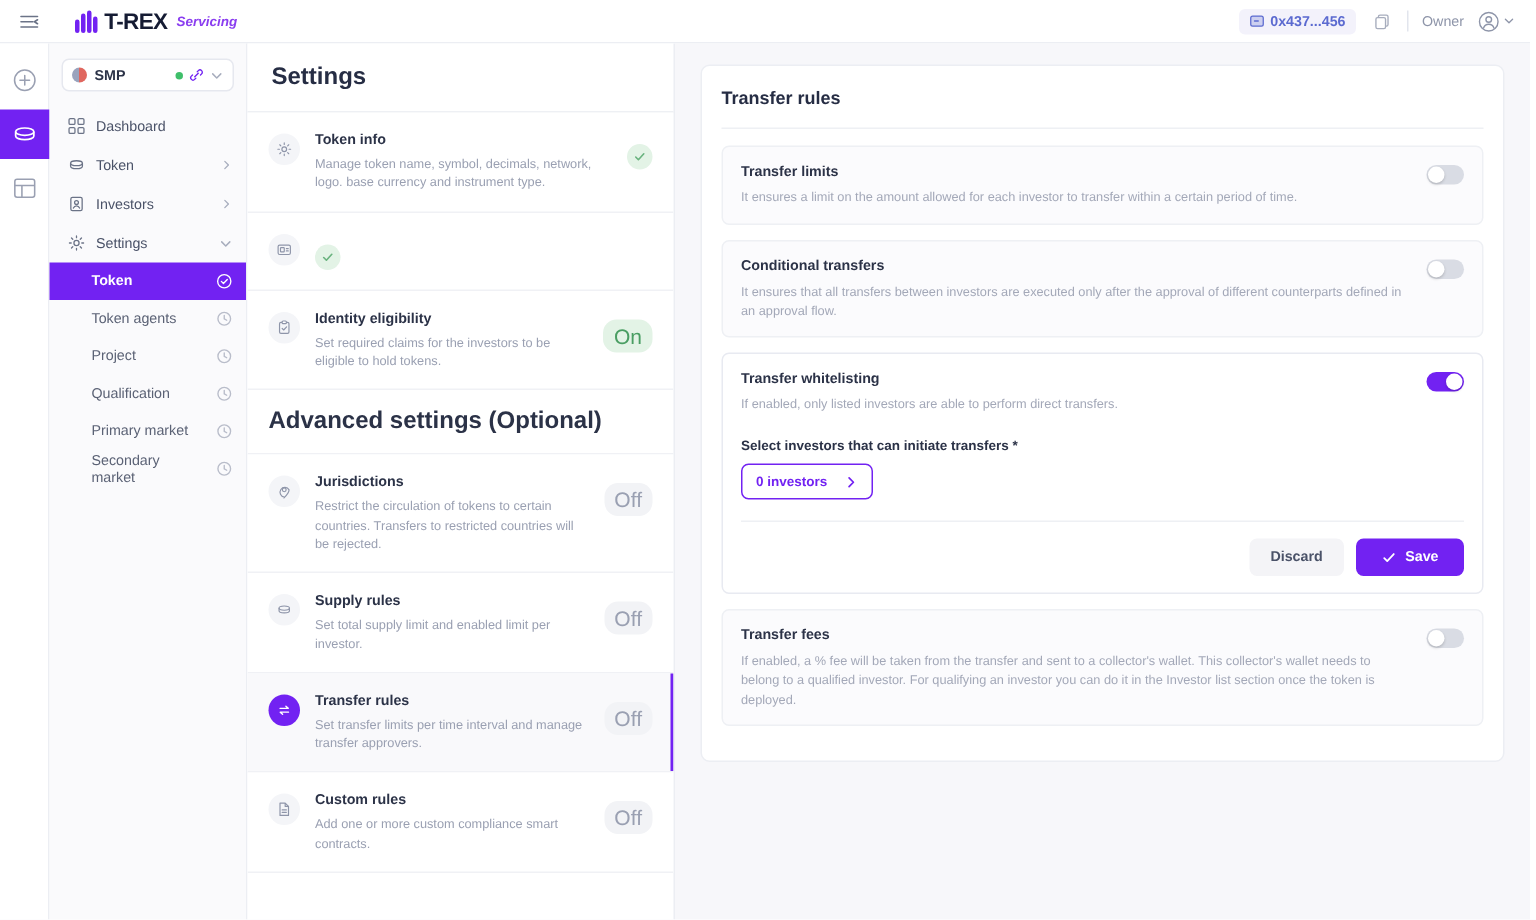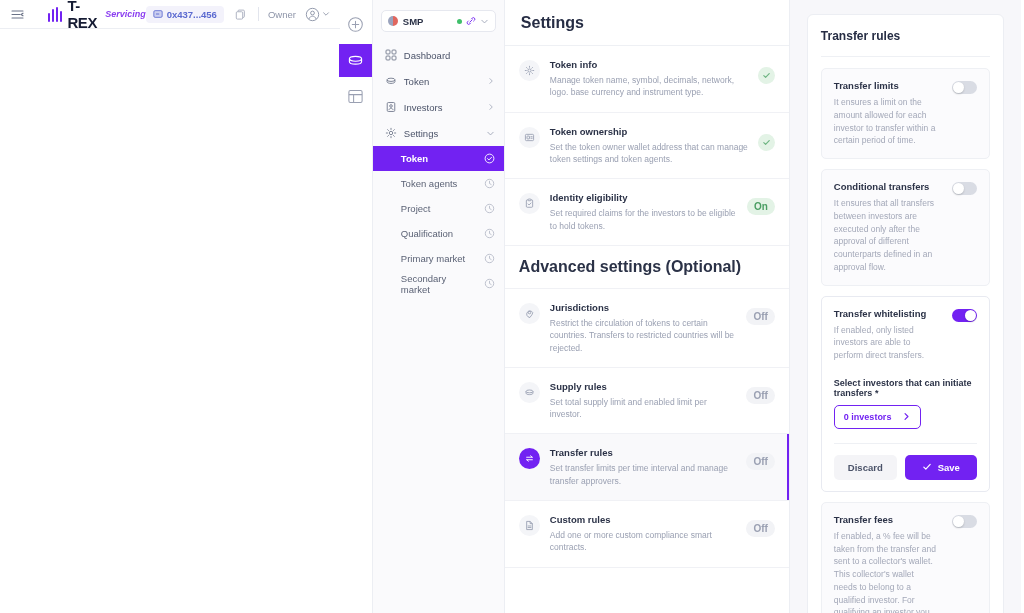--- a/index.html
+++ b/index.html
@@ -2,21 +2,21 @@
 <html><head>
 <meta charset="utf-8">
 <style>
   * { box-sizing: border-box; margin: 0; padding: 0; }
   html, body {
     width: 1024px; height: 613px;
     font-family: "Liberation Sans", sans-serif;
     background: #ffffff; color: #2b3247;
     overflow: hidden;
   }
-  .app { width: 1020px; height: 613px; display: flex; flex-direction: row; }
+  .app { width: 1020px; height: 613px; display: flex; flex-direction: column; }
 
   
   .topbar {
     height: 29px; flex: 0 0 29px;
     display: flex; align-items: center;
     border-bottom: 1px solid #eceef3;
     background: #fff; padding: 0 10px 0 8px;
   }
   .hamburger { width: 22px; height: 22px; display: flex; align-items: center; justify-content: center; cursor: pointer; }
   .logo-wrap { display: flex; align-items: center; gap: 5px; margin-left: 20px; }
@@ -124,22 +124,22 @@
   .srow-ico.on { background: #7222f2; }
   .srow-body { flex: 1; min-width: 0; }
   .srow-title { font-size: 9.5px; font-weight: 700; color: #2b3247; margin-bottom: 4px; }
   .srow-desc { font-size: 8.5px; line-height: 1.45; color: #9aa0b2; }
   .badge-check {
     width: 17px; height: 17px; border-radius: 50%; flex: 0 0 17px;
     background: #e3f3e6; display: flex; align-items: center; justify-content: center;
     margin-top: 8px;
   }
   .badge-pill {
-    font-size: 10px; padding: 3px 7px; border-radius: 9px;
-    margin-top: 6px; flex: 0 0 auto; font-weight: 700;
+    font-size: 14px; padding: 3px 7px; border-radius: 9px;
+    margin-top: 6px; flex: 0 0 auto; font-weight: 400;
   }
   .badge-pill.on { background: #e3f3e6; color: #4a9e63; }
   .badge-pill.off { background: #f2f3f6; color: #9aa0b2; }
   .section-head {
     padding: 12px 14px; font-size: 16px; font-weight: 700; color: #2b3247;
     border-bottom: 1px solid #f0f1f5;
   }
 
   
   .main {
@@ -409,24 +409,20 @@
         </div>
 
         <div class="srow">
           <div class="srow-ico">
             <svg width="11" height="11" viewBox="0 0 14 14">
               <rect x="1.8" y="3" width="10.4" height="8" rx="1.3" stroke="#8e95a9" stroke-width="1" fill="none"></rect>
               <rect x="3.8" y="5.2" width="3.2" height="3.6" rx="0.6" stroke="#8e95a9" stroke-width="1" fill="none"></rect>
               <path d="M8.8 6h1.6M8.8 8h1.6" stroke="#8e95a9" stroke-width="1" stroke-linecap="round"></path>
             </svg>
           </div>
-          <div class="srow-body">
-            <div class="srow-title">Token ownership</div>
-            <div class="srow-desc">Set the token owner wallet address that can manage token settings and token agents.</div>
-          </div>
           <div class="badge-check">
             <svg width="9" height="9" viewBox="0 0 10 10">
               <path d="M2 5.2l2 2 4-4.4" stroke="#6ab37f" stroke-width="1.2" fill="none" stroke-linecap="round" stroke-linejoin="round"></path>
             </svg>
           </div>
         </div>
 
         <div class="srow">
           <div class="srow-ico">
             <svg width="11" height="11" viewBox="0 0 14 14">

